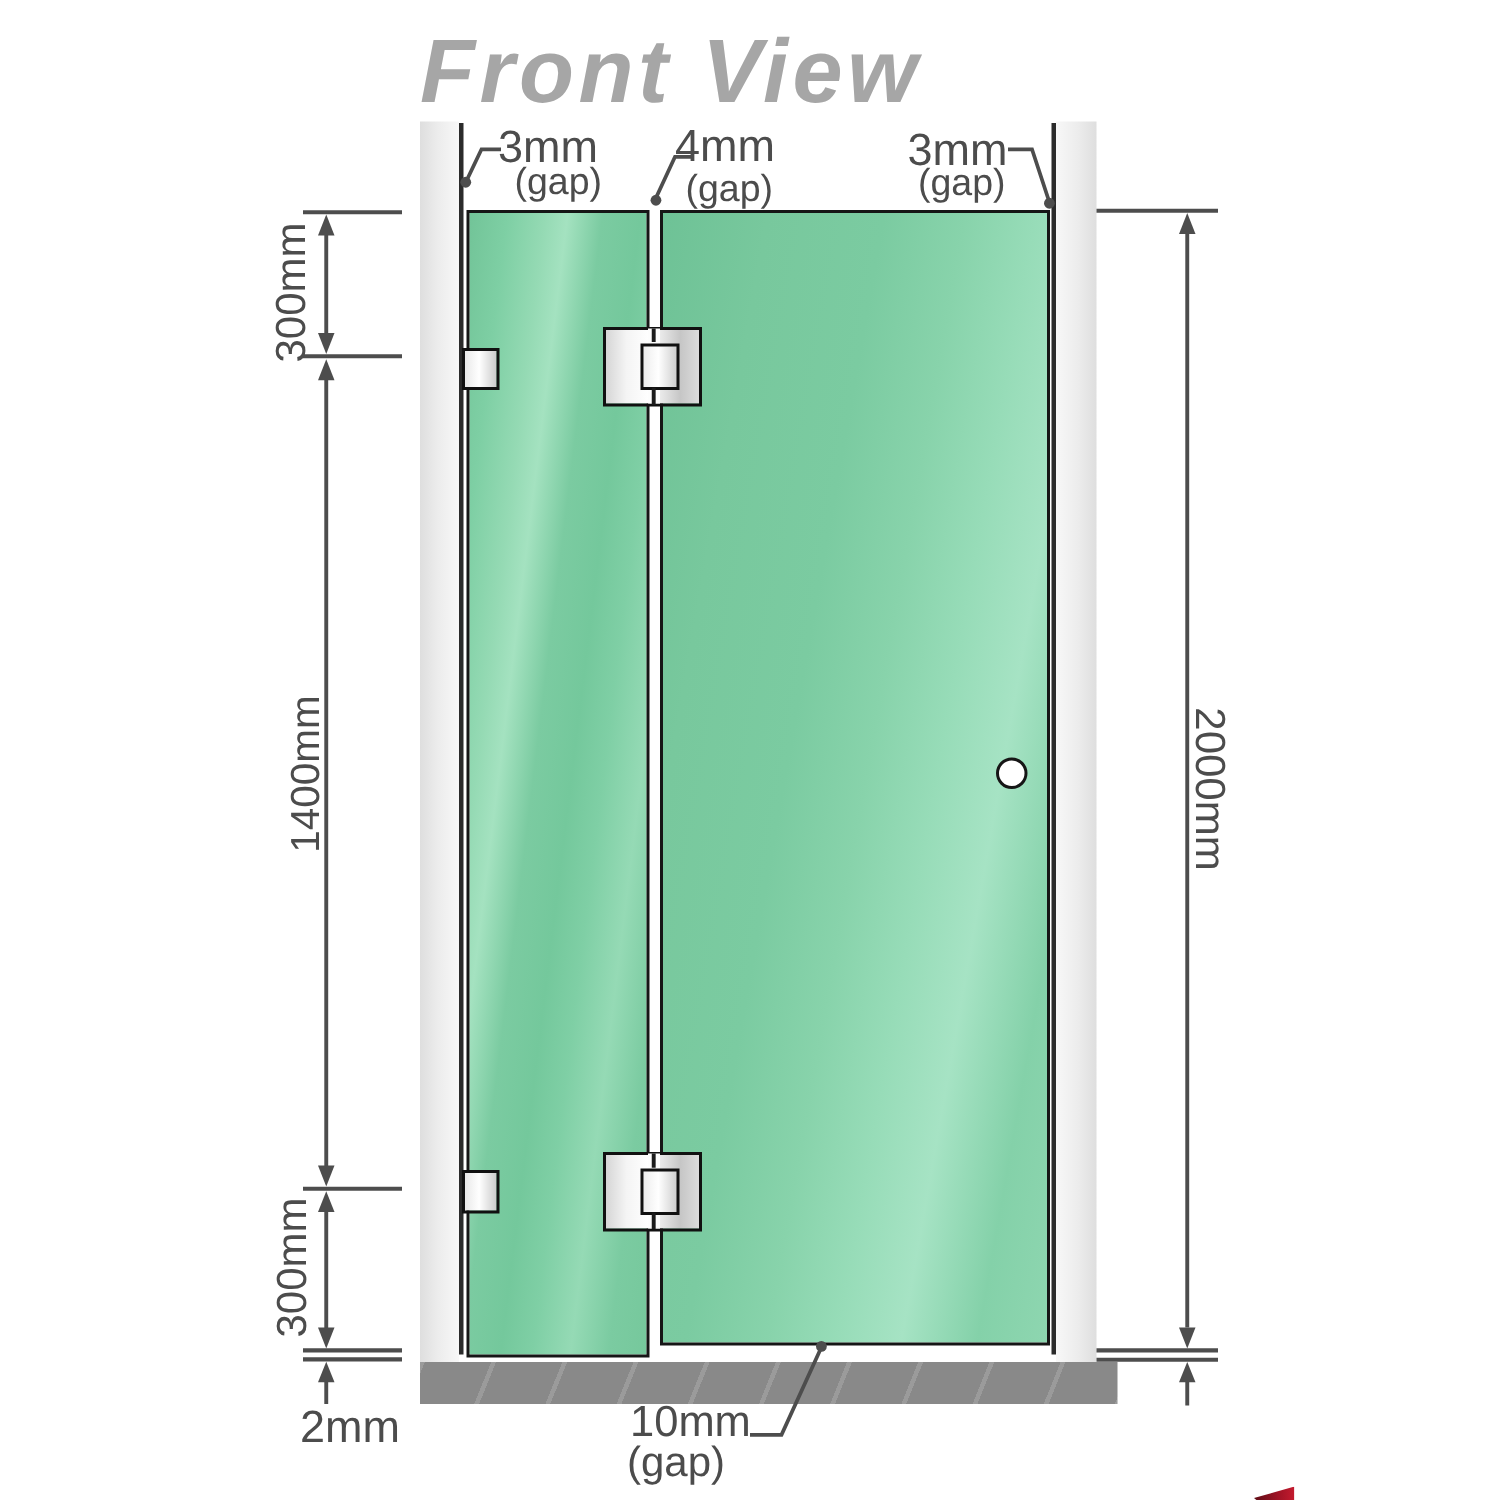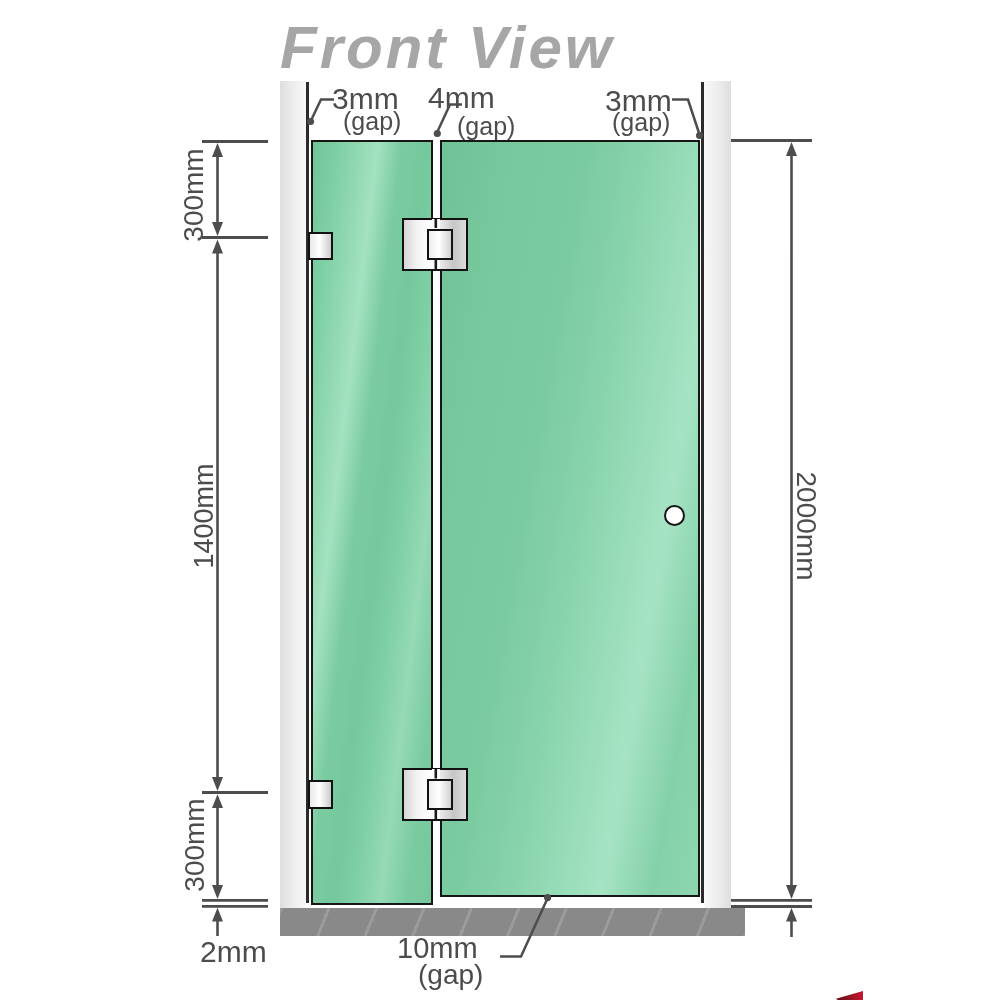--- a/index.html
+++ b/index.html
@@ -155,31 +155,31 @@
     </g>
 
     <g stroke="#1c1c1c" stroke-width="2.6" fill="none">
       <path d="M435.8 219 V228 M435.8 258.5 V270 M435.8 769 V778.5 M435.8 808.5 V819.5"></path>
     </g>
   </svg>
 
   <div class="abs lbl lbl-val" style="left:332px;top:84px;">3mm</div>
   <div class="abs lbl lbl-sub" style="left:343px;top:109px;">(gap)</div>
 
-  <div class="abs lbl lbl-val" style="left:428px;top:83px;">4mm</div>
+  <div class="abs lbl lbl-val" style="left:450px;top:83px;">4mm</div>
   <div class="abs lbl lbl-sub" style="left:457px;top:114px;">(gap)</div>
 
   <div class="abs lbl lbl-val" style="left:605px;top:86px;">3mm</div>
   <div class="abs lbl lbl-sub" style="left:612px;top:110px;">(gap)</div>
 
   <div class="abs lbl rot" style="left:194px;top:195px;font-size:28px;">300mm</div>
   <div class="abs lbl rot" style="left:204px;top:516px;font-size:27px;">1400mm</div>
   <div class="abs lbl rot" style="left:195px;top:845px;font-size:28px;">300mm</div>
 
   <div class="abs lbl rot-cw" style="left:806px;top:526px;font-size:28px;">2000mm</div>
 
   <div class="abs lbl" style="left:200px;top:937px;font-size:30px;">2mm</div>
-  <div class="abs lbl" style="left:397px;top:934px;font-size:29px;">10mm</div>
+  <div class="abs lbl" style="left:420px;top:934px;font-size:29px;">10mm</div>
   <div class="abs lbl" style="left:418px;top:961px;font-size:28px;">(gap)</div>
 
   <div class="abs logo-frag"></div>
 
 </div>
 
 </body></html>

